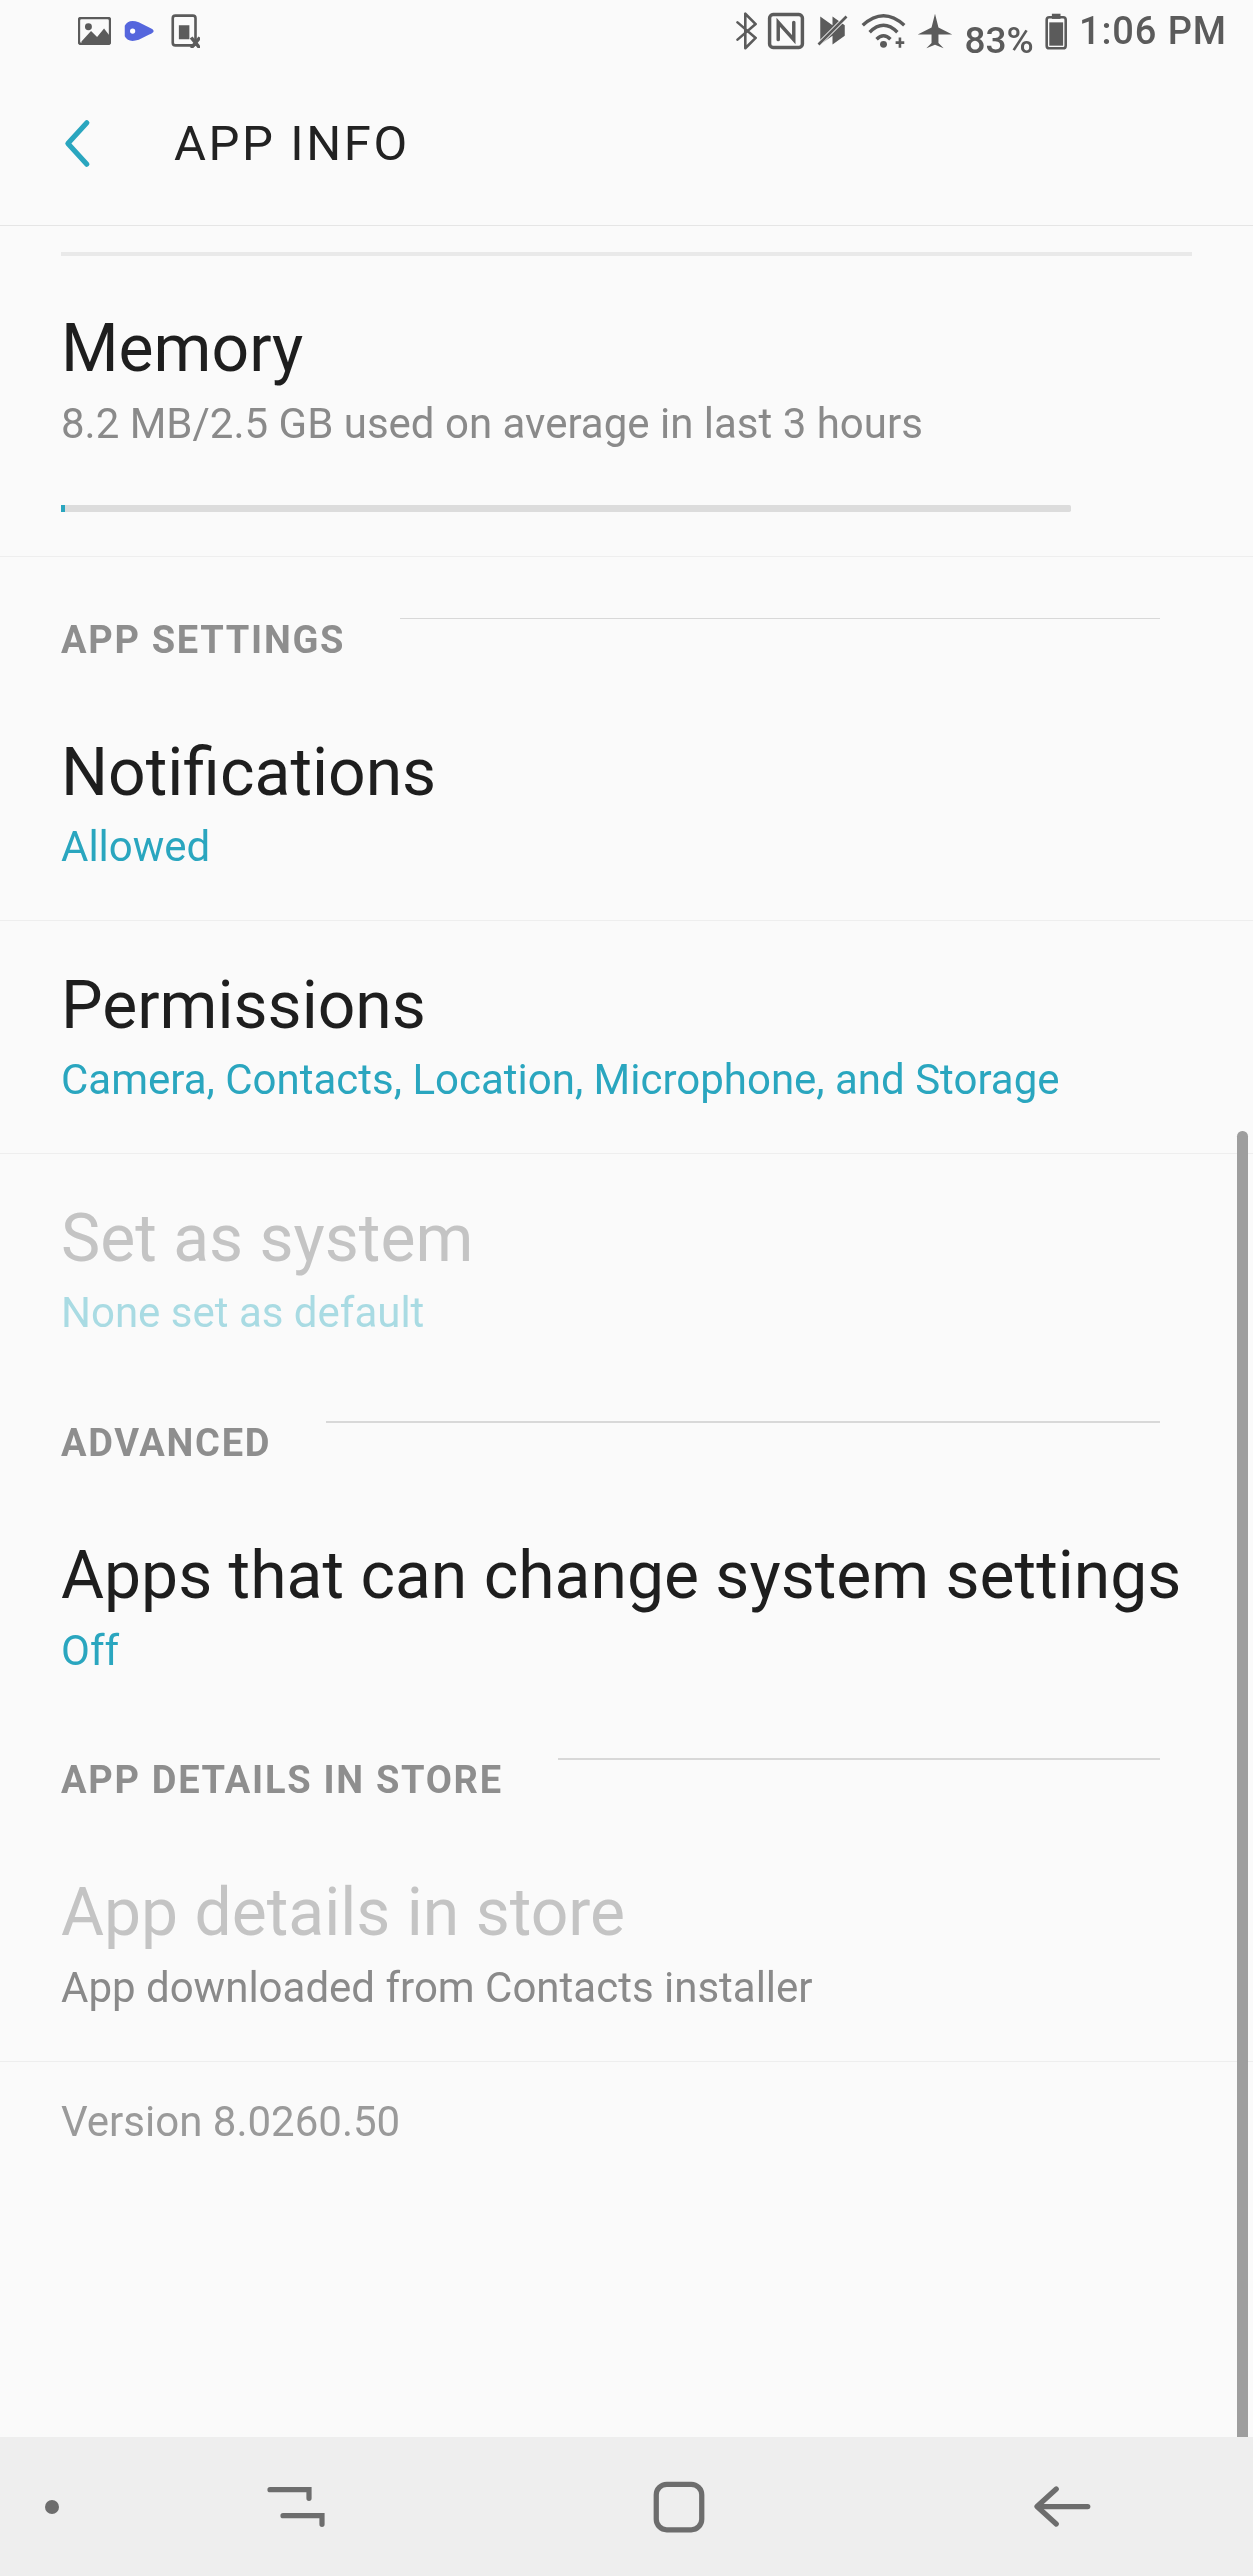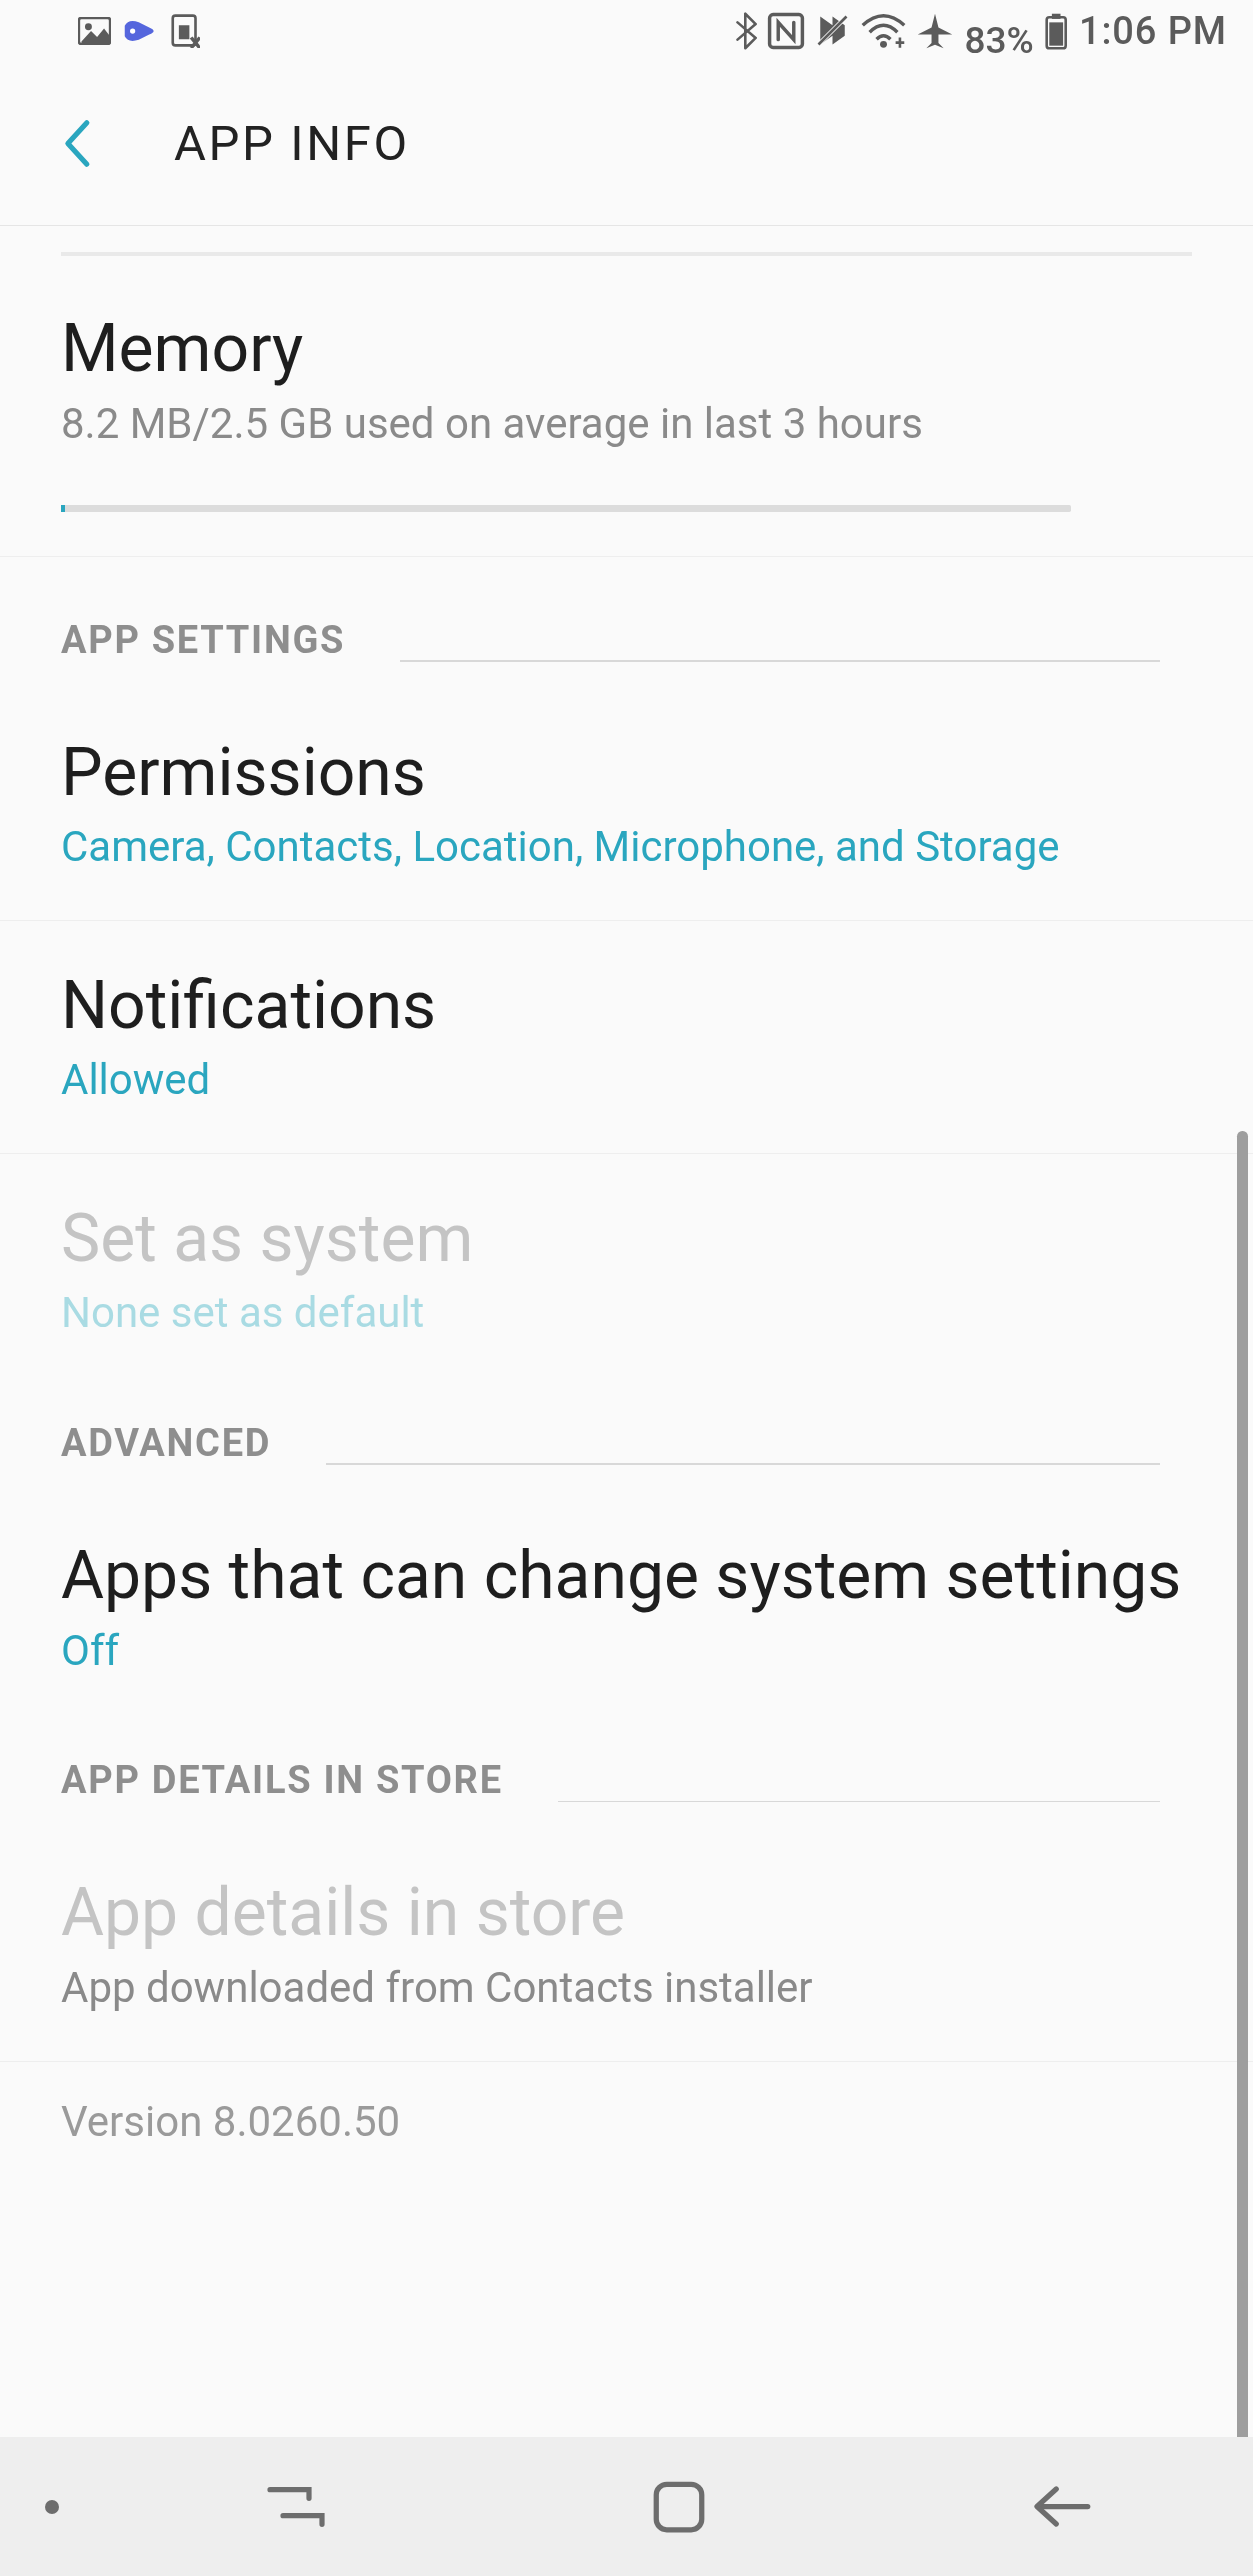--- a/index.html
+++ b/index.html
@@ -81,21 +81,21 @@
   .progress .fill {
     position: absolute;
     left: 0; top: 0; bottom: 0;
     width: 0.4%;
     background: #2aa6bf;
   }
 
   
   .section-header {
     display: flex;
-    align-items: flex-end;
+    align-items: flex-start;
     gap: 55px;
     padding: 61px 93px 26px 61px;
   }
   .section-header .label {
     font-size: 38px;
     font-weight: 700;
     letter-spacing: 1.7px;
     color: #8e8e8e;
     white-space: nowrap;
   }
@@ -235,27 +235,27 @@
       <div class="fill"></div>
     </div>
   </div>
 
   <div class="section-header">
     <div class="label">APP SETTINGS</div>
     <div class="line"></div>
   </div>
 
   <div class="row">
+    <div class="primary">Notifications</div>
+    <div class="secondary accent">Allowed</div>
+  </div>
+
+  <div class="row">
     <div class="primary">Permissions</div>
     <div class="secondary accent">Camera, Contacts, Location, Microphone, and Storage</div>
-  </div>
-
-  <div class="row">
-    <div class="primary">Notifications</div>
-    <div class="secondary accent">Allowed</div>
   </div>
 
   <div class="row disabled" style="border-bottom:none;">
     <div class="primary">Set as system</div>
     <div class="secondary accent">None set as default</div>
   </div>
 
   <div class="section-header" style="padding-top:35px;">
     <div class="label">ADVANCED</div>
     <div class="line"></div>

